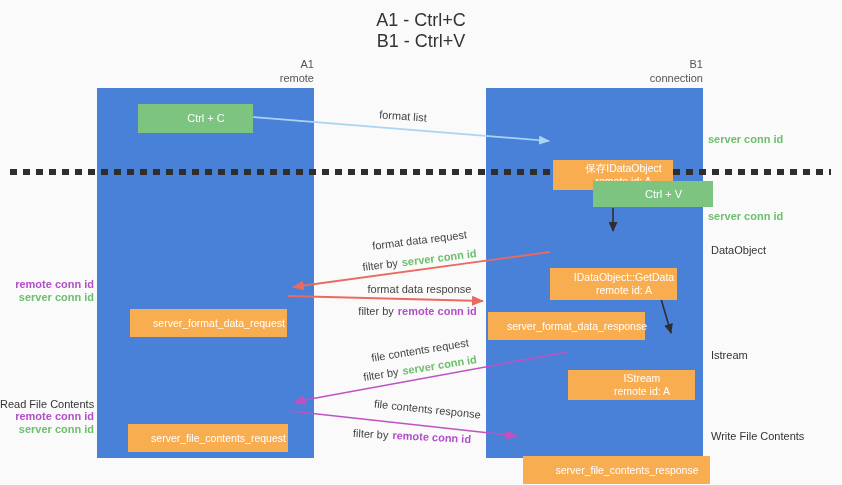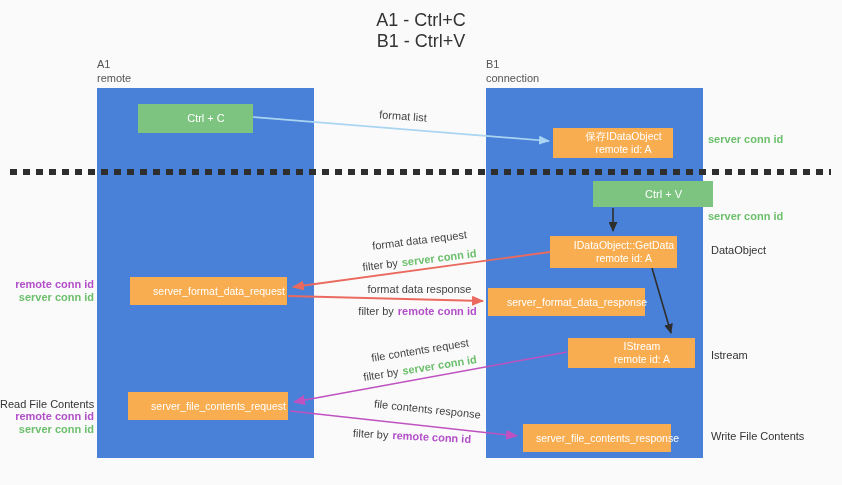--- a/index.html
+++ b/index.html
@@ -1,41 +1,41 @@
 <!DOCTYPE html>
 <html><head>
 <meta charset="utf-8">
 <style>
   html,body{margin:0;padding:0;background:#fafafa;}
   .canvas{position:relative;width:842px;height:485px;background:#fafafa;overflow:hidden;
           font-family:"Liberation Sans", sans-serif;}
   .abs{position:absolute;}
 
   .title{top:10px;left:0;right:0;text-align:center;font-size:18px;color:#333;line-height:21px;}
-  .col-header{top:57px;width:217px;text-align:left;font-size:11px;color:#555;line-height:14px;}
+  .col-header{top:57px;width:217px;text-align:right;font-size:11px;color:#555;line-height:14px;}
   .col-header.a{left:97px;} .col-header.b{left:486px;}
 
   .lifeline{top:88px;width:217px;height:370px;background:#4a81d8;}
   .lifeline.a{left:97px;} .lifeline.b{left:486px;}
 
   svg.overlay{position:absolute;left:0;top:0;width:842px;height:485px;pointer-events:none;}
 
   .node{box-sizing:border-box;color:#fff;text-align:center;display:flex;flex-direction:column;
         align-items:center;justify-content:center;font-size:10.5px;line-height:13px;padding-left:21px;}
   .node.green{background:#7cc47f;font-size:11px;}
-  .node.orange{background:#f9ad51;}
+  .node.orange{background:#f9ad51;margin-top:32px;}
   .n-ctrlc{left:138px;top:104px;width:115px;height:29px;}
   .n-save{left:553px;top:128px;width:120px;height:30px;}
   .n-ctrlv{left:553px;top:181px;width:120px;height:26px;margin-left:40px;}
   .n-getdata{left:550px;top:236px;width:127px;height:32px;}
   .n-freq{left:130px;top:277px;width:157px;height:28px;}
-  .n-fresp{left:488px;top:288px;width:157px;height:28px;}
+  .n-fresp{left:488px;top:280px;width:157px;height:28px;}
   .n-istream{left:568px;top:338px;width:127px;height:30px;}
   .n-filereq{left:128px;top:392px;width:160px;height:28px;}
-  .n-fileresp{left:523px;top:424px;width:148px;height:28px;}
+  .n-fileresp{left:523px;top:424px;width:187px;height:28px;}
 
   .side{font-size:11px;color:#333;white-space:nowrap;}
   .kw-green{color:#6cbf6c;font-weight:bold;}
   .kw-purple{color:#b24fc8;font-weight:bold;}
   .r-sci1{left:708px;top:133px;}
   .r-sci2{left:708px;top:210px;}
   .r-dobj{left:711px;top:244px;}
   .r-istr{left:711px;top:349px;}
   .r-write{left:711px;top:430px;}
   .left-block{left:0;width:94px;text-align:right;}

